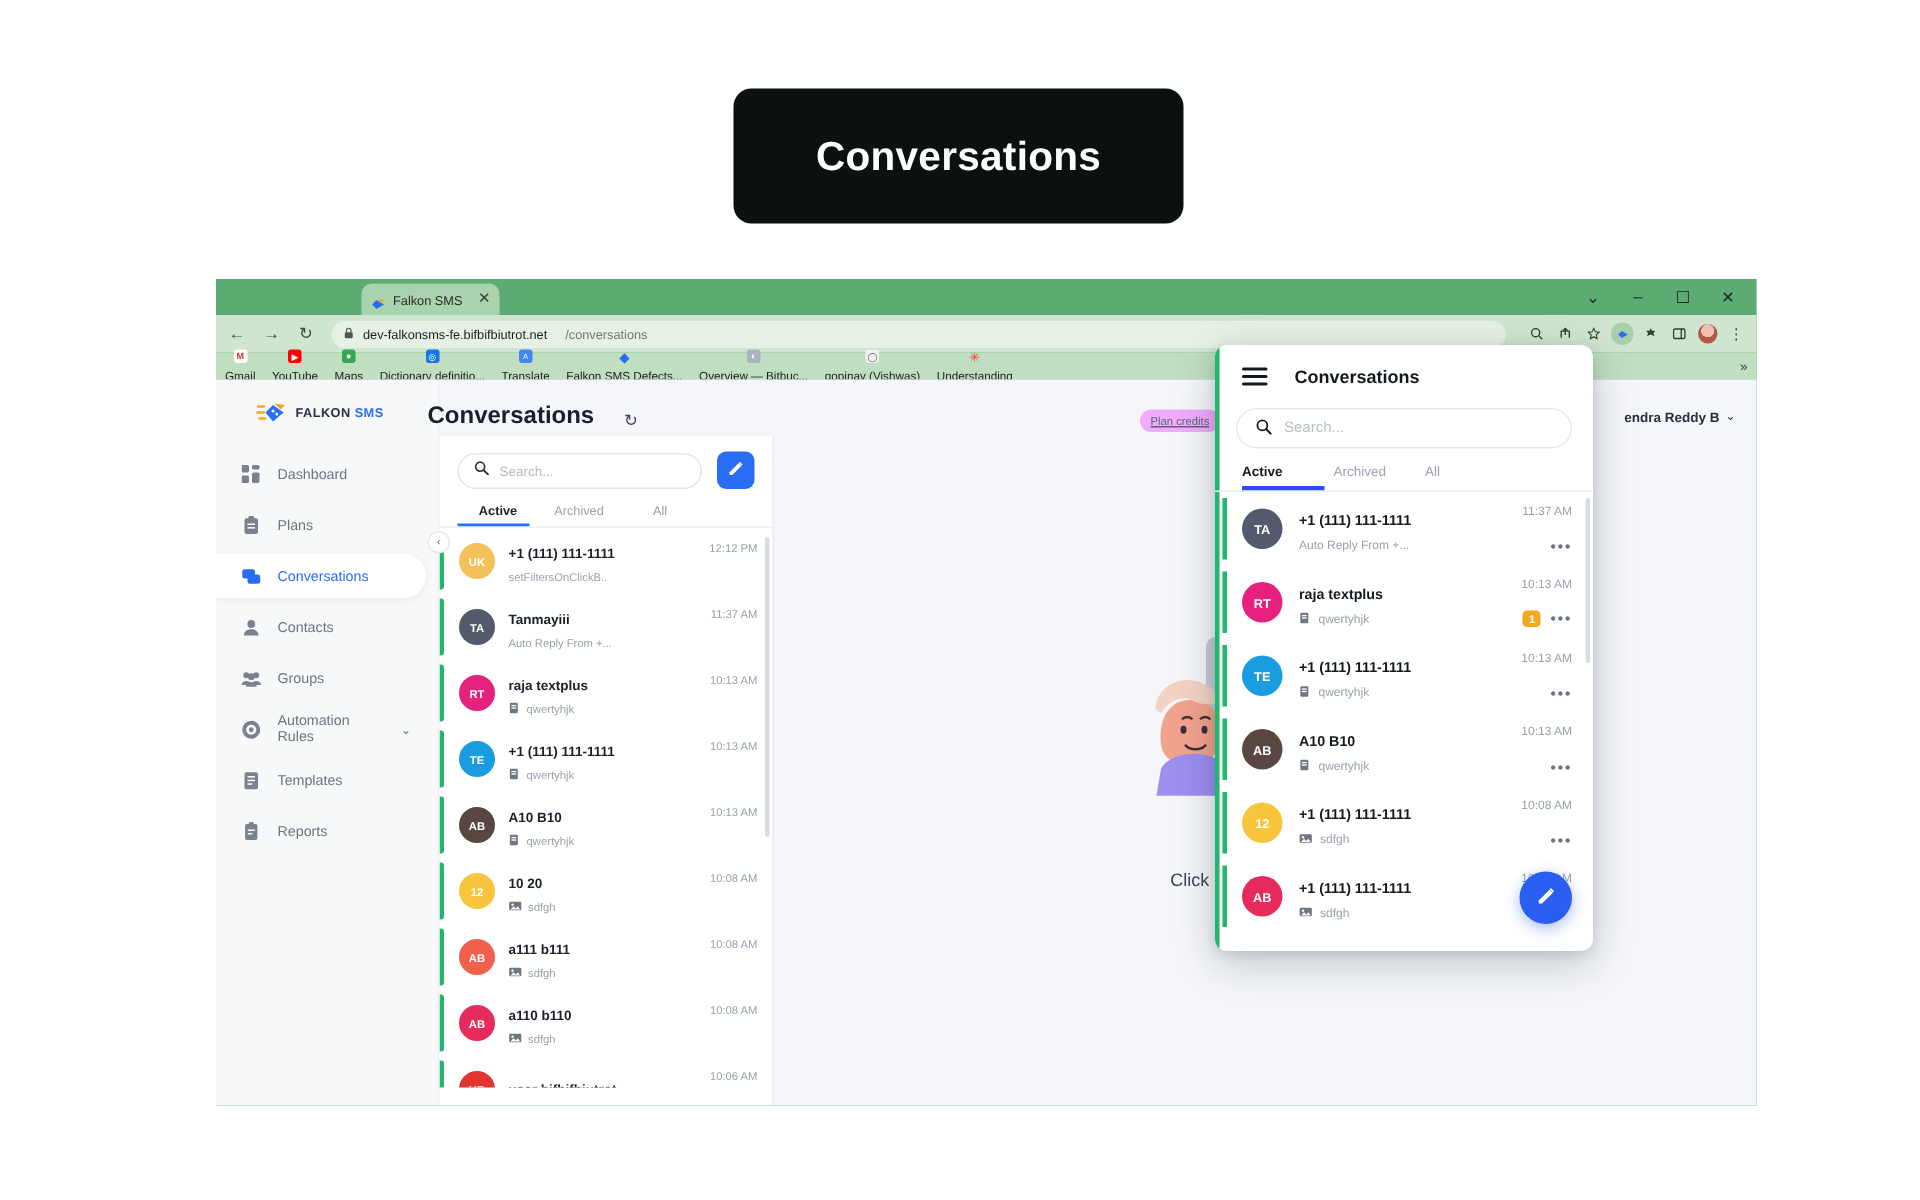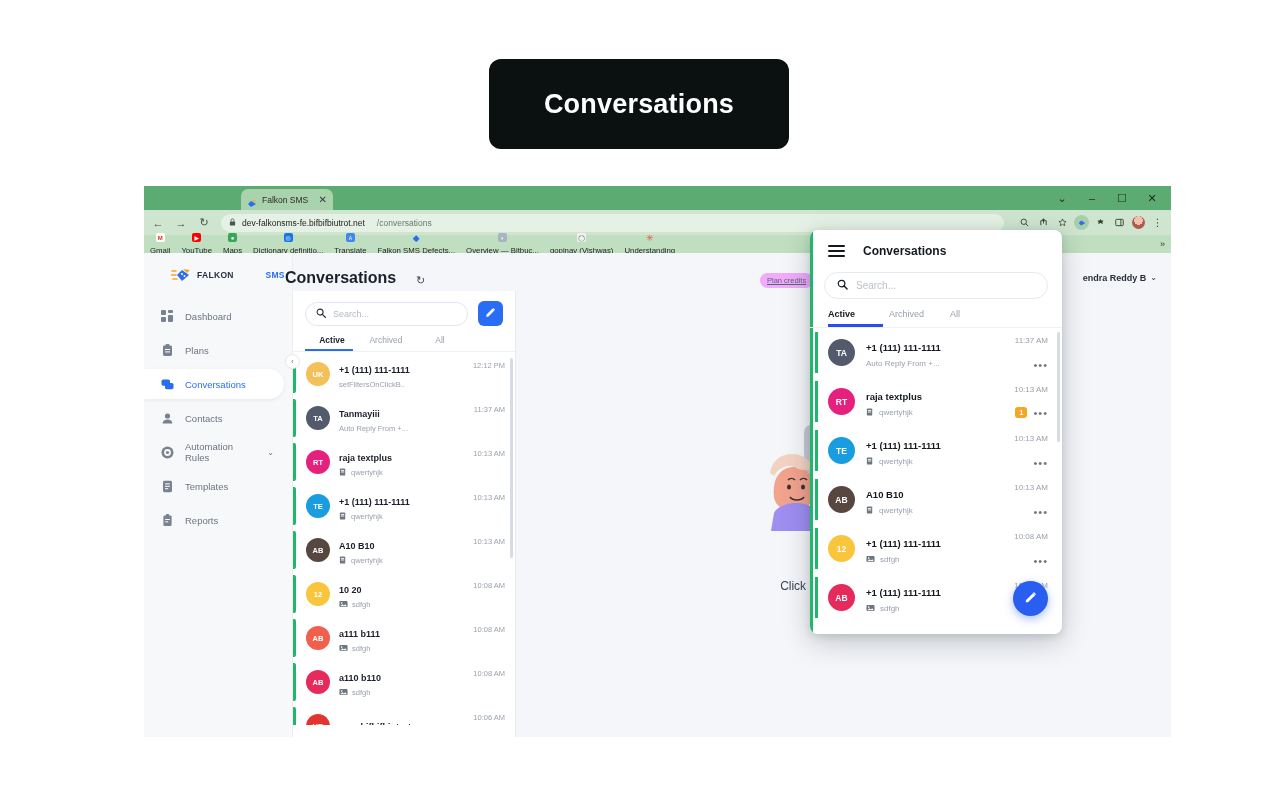--- a/index.html
+++ b/index.html
@@ -88,21 +88,21 @@
   .page { position: relative; height: 484px; background: #f4f6f9; overflow:hidden; }
 
   
   .sidebar {
     position:absolute; left:0; top:0; width: 149px; height: 484px;
     background: #f7f8fa; border-right: 1px solid #eceef1;
   }
   .logo { display:flex; align-items:center; gap:4px; padding: 14px 0 0 27px; }
   .logo .mark { width: 22px; height: 16px; position: relative; }
   .logo .txt { font-size: 8.5px; font-weight: bold; letter-spacing:.3px; color:#2a2f45; }
-  .logo .txt .sms { color:#2a6df5;margin-left:29px; }
+  .logo .txt .sms { color:#2a6df5; }
   .navlist { margin-top: 18px; }
   .navitem {
     display:flex; align-items:center; gap:11px;
     height: 30px; margin: 4px 8px 4px 0; padding-left: 17px;
     border-radius: 0 16px 16px 0;
     font-size: 9.5px; color: #6c7481;
   }
   .navitem.active { background:#ffffff; color:#2a6df5; box-shadow: 0 1px 4px rgba(0,0,0,.07); }
   .navitem .ico { width: 13px; height:13px; display:flex; align-items:center; justify-content:center; color:#7a828f; }
   .navitem.active .ico { color:#2a6df5; }
@@ -385,20 +385,33 @@
             <span>Conversations</span>
           </div>
           <div class="navitem">
             <span class="ico">
                 <svg viewBox="0 0 13 13" width="13" height="13">
                   <circle cx="6.5" cy="4" r="2.6" fill="currentColor"></circle>
                   <path d="M1.6 11.6c0-2.6 2.2-4.1 4.9-4.1s4.9 1.5 4.9 4.1z" fill="currentColor"></path>
                 </svg>
               </span>
             <span>Contacts</span>
+          </div>
+          <div class="navitem">
+            <span class="ico">
+                <svg viewBox="0 0 13 13" width="13" height="13">
+                  <circle cx="3.2" cy="4.2" r="2" fill="currentColor"></circle>
+                  <circle cx="9.8" cy="4.2" r="2" fill="currentColor"></circle>
+                  <circle cx="6.5" cy="5.2" r="2.3" fill="currentColor"></circle>
+                  <path d="M0 10.6C0 9 1.4 8 3.2 8s3.2 1 3.2 2.6z" fill="currentColor"></path>
+                  <path d="M6.6 10.6C6.6 9 8 8 9.8 8S13 9 13 10.6z" fill="currentColor"></path>
+                  <path d="M2.9 11.8c0-1.9 1.6-3 3.6-3s3.6 1.1 3.6 3z" fill="currentColor"></path>
+                </svg>
+              </span>
+            <span>Groups</span>
           </div>
           <div class="navitem">
             <span class="ico">
                 <svg viewBox="0 0 13 13" width="13" height="13">
                   <circle cx="6.5" cy="6.5" r="6" fill="currentColor"></circle>
                   <circle cx="6.5" cy="6.5" r="3.4" fill="#f7f8fa"></circle>
                   <circle cx="6.5" cy="6.5" r="1.6" fill="currentColor"></circle>
                 </svg>
               </span>
             <span>Automation Rules</span>

